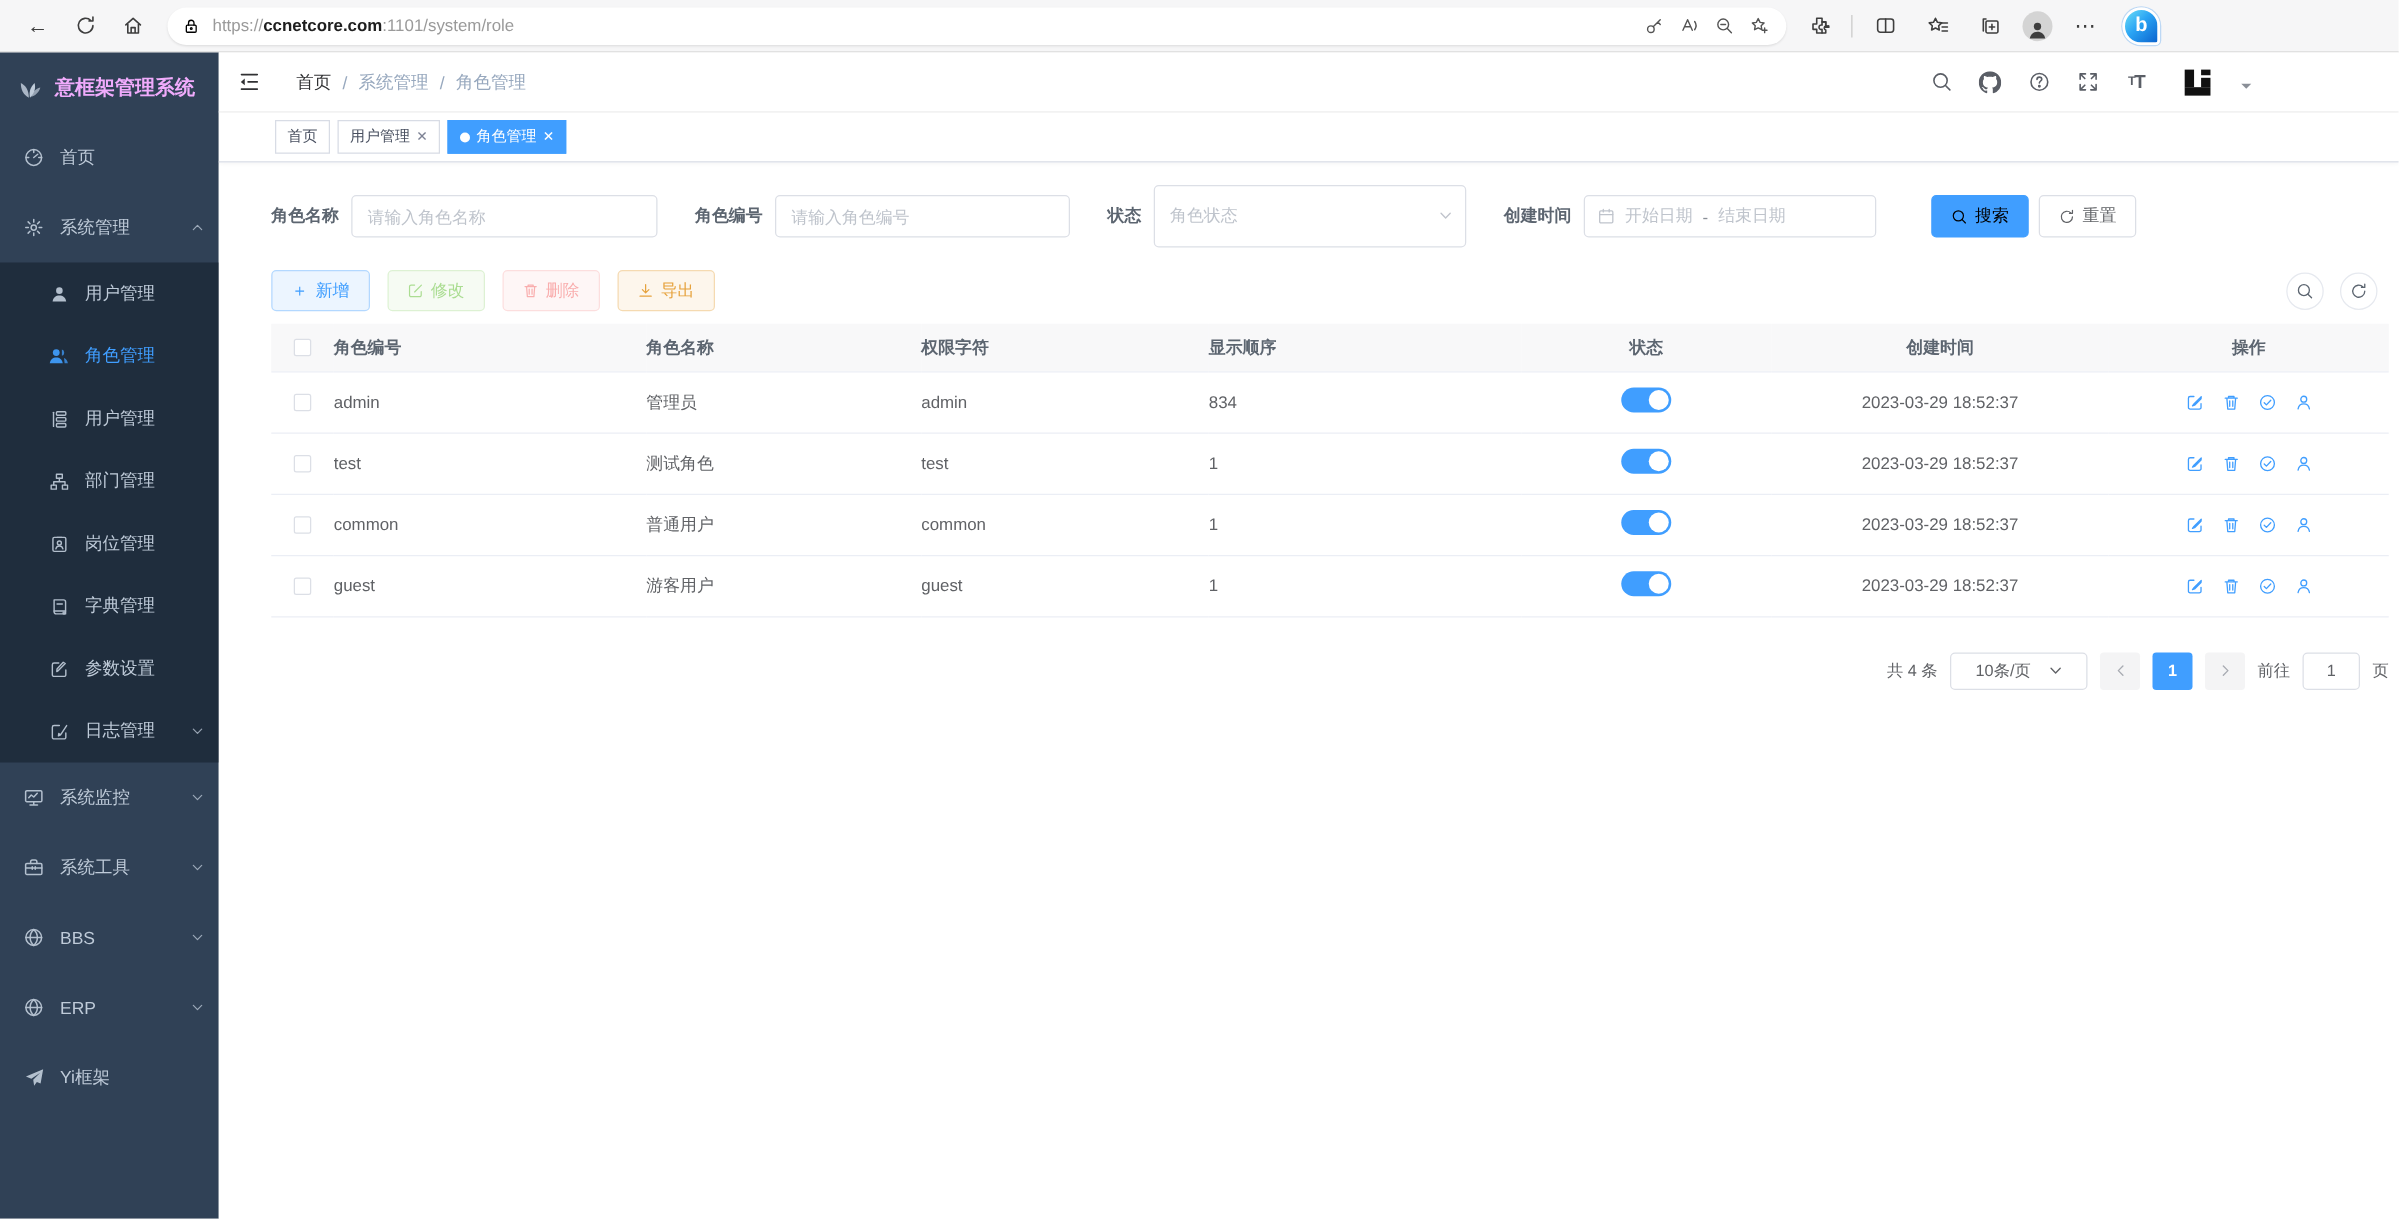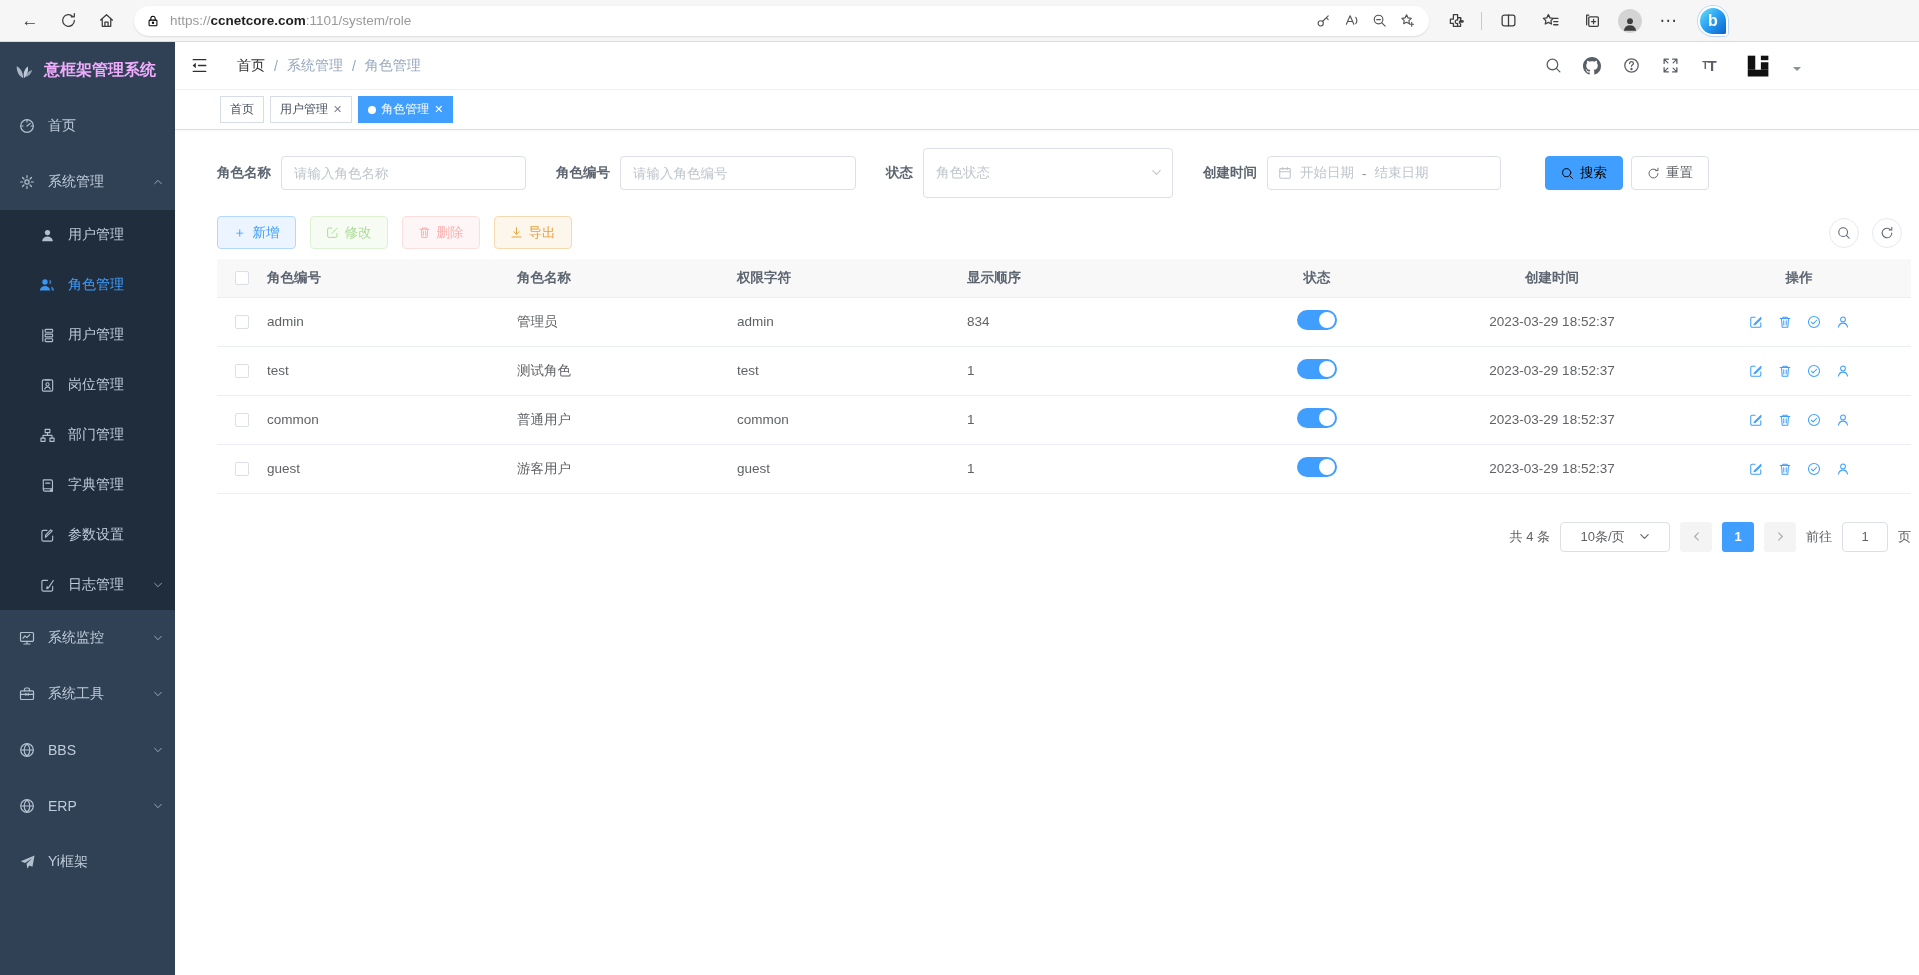--- a/index.html
+++ b/index.html
@@ -267,38 +267,38 @@
               <rect x="5.5" y="1.5" width="8" height="3" rx=".8"></rect>
               <rect x="5.5" y="6.5" width="8" height="3" rx=".8"></rect>
               <rect x="5.5" y="11.5" width="8" height="3" rx=".8"></rect>
             </svg>
           </span>
         <span>用户管理</span>
       </div>
       <div class="mitem">
         <span class="mico">
             <svg class="ic" width="15" height="15" viewBox="0 0 16 16">
+              <rect x="5.5" y="1.5" width="5" height="3.4"></rect>
+              <rect x="1" y="10.8" width="4.4" height="3.4"></rect>
+              <rect x="10.6" y="10.8" width="4.4" height="3.4"></rect>
+              <path d="M8 4.9v3M3.2 10.8V7.9h9.6v2.9"></path>
+            </svg>
+          </span>
+        <span>部门管理</span>
+      </div>
+      <div class="mitem">
+        <span class="mico">
+            <svg class="ic" width="15" height="15" viewBox="0 0 16 16">
               <rect x="2.5" y="2" width="11" height="12" rx="1.2"></rect>
               <path d="M6 2h4"></path>
               <circle cx="8" cy="6.8" r="1.7"></circle>
               <path d="M5 11.8c.4-1.6 1.6-2.4 3-2.4s2.6.8 3 2.4"></path>
             </svg>
           </span>
         <span>岗位管理</span>
-      </div>
-      <div class="mitem">
-        <span class="mico">
-            <svg class="ic" width="15" height="15" viewBox="0 0 16 16">
-              <rect x="5.5" y="1.5" width="5" height="3.4"></rect>
-              <rect x="1" y="10.8" width="4.4" height="3.4"></rect>
-              <rect x="10.6" y="10.8" width="4.4" height="3.4"></rect>
-              <path d="M8 4.9v3M3.2 10.8V7.9h9.6v2.9"></path>
-            </svg>
-          </span>
-        <span>部门管理</span>
       </div>
       <div class="mitem">
         <span class="mico">
             <svg class="ic" width="15" height="15" viewBox="0 0 16 16">
               <path d="M3.5 2h8a1.8 1.8 0 0 1 1.8 1.8V14h-8A1.8 1.8 0 0 1 3.5 12.2z"></path>
               <path d="M3.5 11.5h9.8M6 5.5h4.5"></path>
               <circle cx="12" cy="13.2" r="1.5" fill="currentColor" stroke="none" opacity=".9"></circle>
             </svg>
           </span>
         <span>字典管理</span>

